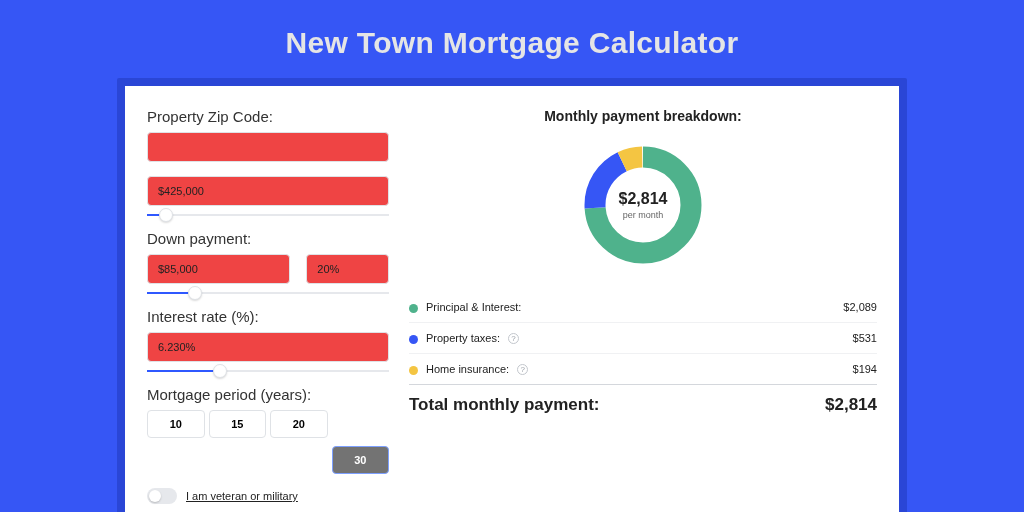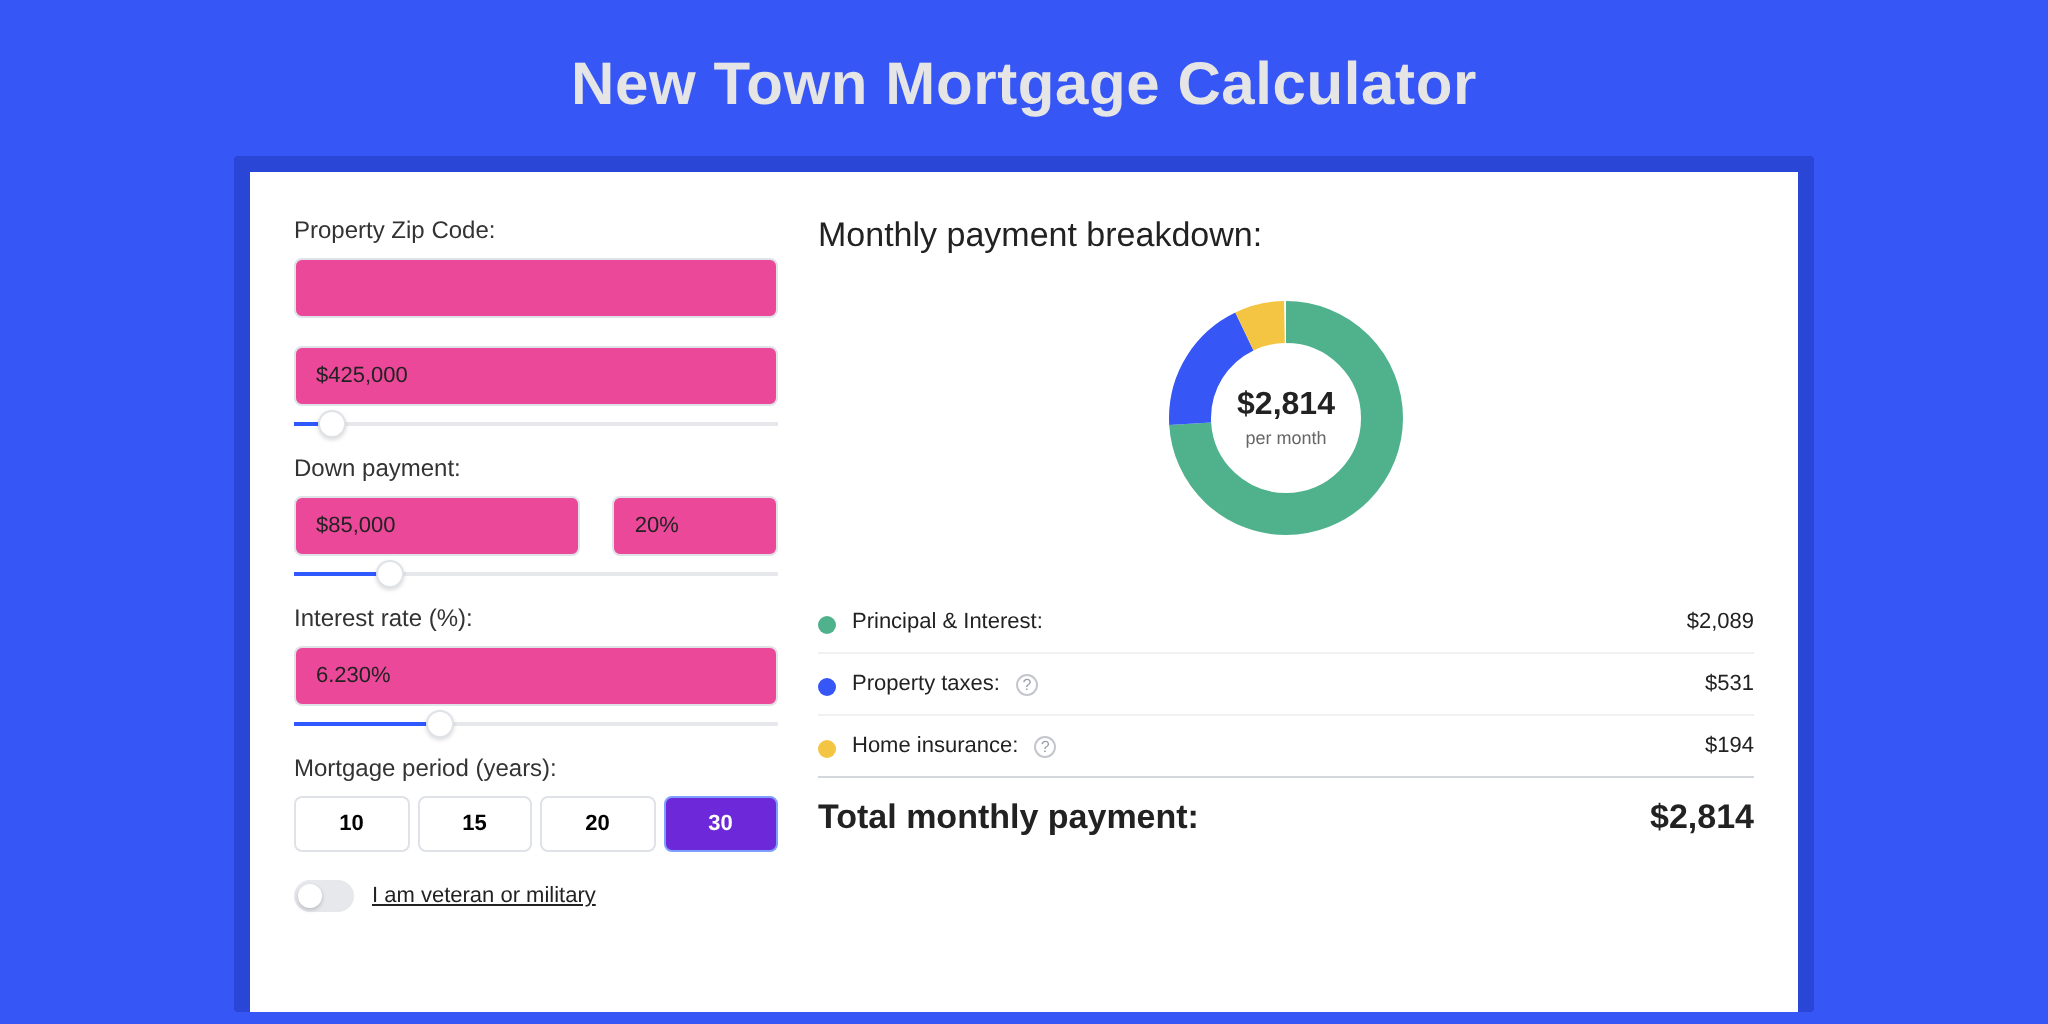--- a/index.html
+++ b/index.html
@@ -28,31 +28,31 @@
   }
   .panel {
     background: #fff;
     display: flex;
     gap: 20px;
     padding: 22px 22px 40px;
     min-height: 420px;
   }
   .left { flex: 0 0 242px; font-size: 11px; }
   .right { flex: 1; font-size: 11px; }
-  .field-label { font-size: 12px; color: #333; margin-bottom: 7px; }
+  .field-label { font-size: 15px; color: #333; margin-bottom: 7px; }
   .field-group { margin-bottom: 14px; }
   .text-input {
     width: 100%;
     border: 1px solid #dfe2e6;
     border-radius: 4px;
     height: 30px;
     padding: 0 10px;
     font-size: 11px;
     color: #222;
-    background:#ec4899;
+    background:#ef4444;
   }
   .text-input::placeholder{color:#888;}
   .slider-rail {
     height: 2px;
     background: #e6e8ec;
     margin: 8px 0 0;
     position: relative;
   }
   .slider-fill {
     position:absolute; height:2px; background:#2f58ff; left:0;
@@ -63,31 +63,31 @@
     transform:translateX(-50%); cursor:grab;
   }
   .row { display:flex; gap:16px; }
   .row .text-input:first-child{flex:2;}
   .row .text-input:last-child{flex:1;}
   .period-btns{display:flex;gap:4px;}
   .period-btn{
     flex:1;height:28px;border:1px solid #dfe2e6;border-radius:4px;
     background:#fff;font-size:11px;font-weight:600;cursor:pointer;
   }
-  .period-btn.active{background:#6d28d9;color:#fff;border-color:#7da0ff;}
+  .period-btn.active{background:#737373;color:#fff;border-color:#7da0ff;margin-top:36px;}
   .toggle-row{display:flex;align-items:center;gap:9px;margin-top:14px;text-decoration:underline;}
   .toggle{
     width:30px;height:16px;border-radius:9px;background:#e6e8ec;position:relative;
     cursor:pointer;
   }
   .toggle::after{
     content:"";position:absolute;width:12px;height:12px;border-radius:50%;
     background:#fff;top:2px;left:2px;box-shadow:0 1px 2px rgba(0,0,0,.2);
   }
-  .right h3{font-size:17px;font-weight:400;margin-bottom:12px;}
+  .right h3{font-size:14px;font-weight:700;margin-bottom:12px;text-align:center;}
   .donut-wrap{display:flex;justify-content:center;padding:6px 0 18px;}
   .donut{position:relative;width:126px;height:126px;}
   .donut svg{transform:rotate(-90deg);}
   .donut-center{
     position:absolute;top:0;left:0;width:100%;height:100%;
     display:flex;flex-direction:column;align-items:center;justify-content:center;
   }
   .donut-center .big{font-size:16px;font-weight:800;}
   .donut-center .sm{font-size:9px;color:#666;margin-top:2px;}
   .legend{margin-top:6px;}

